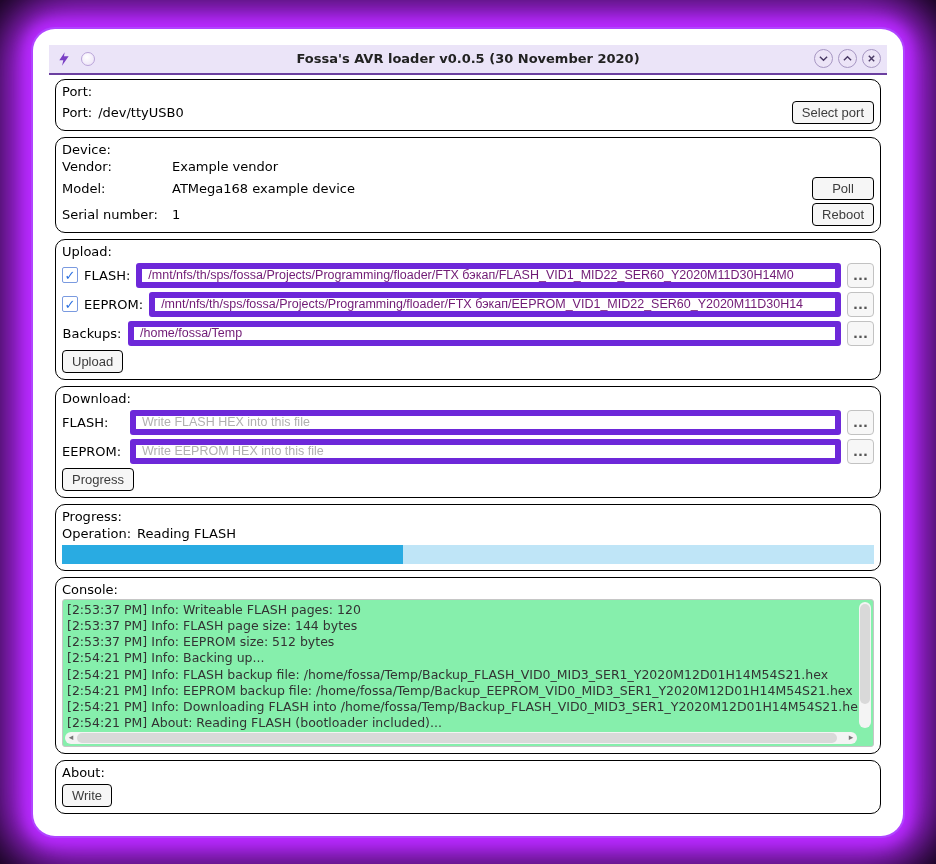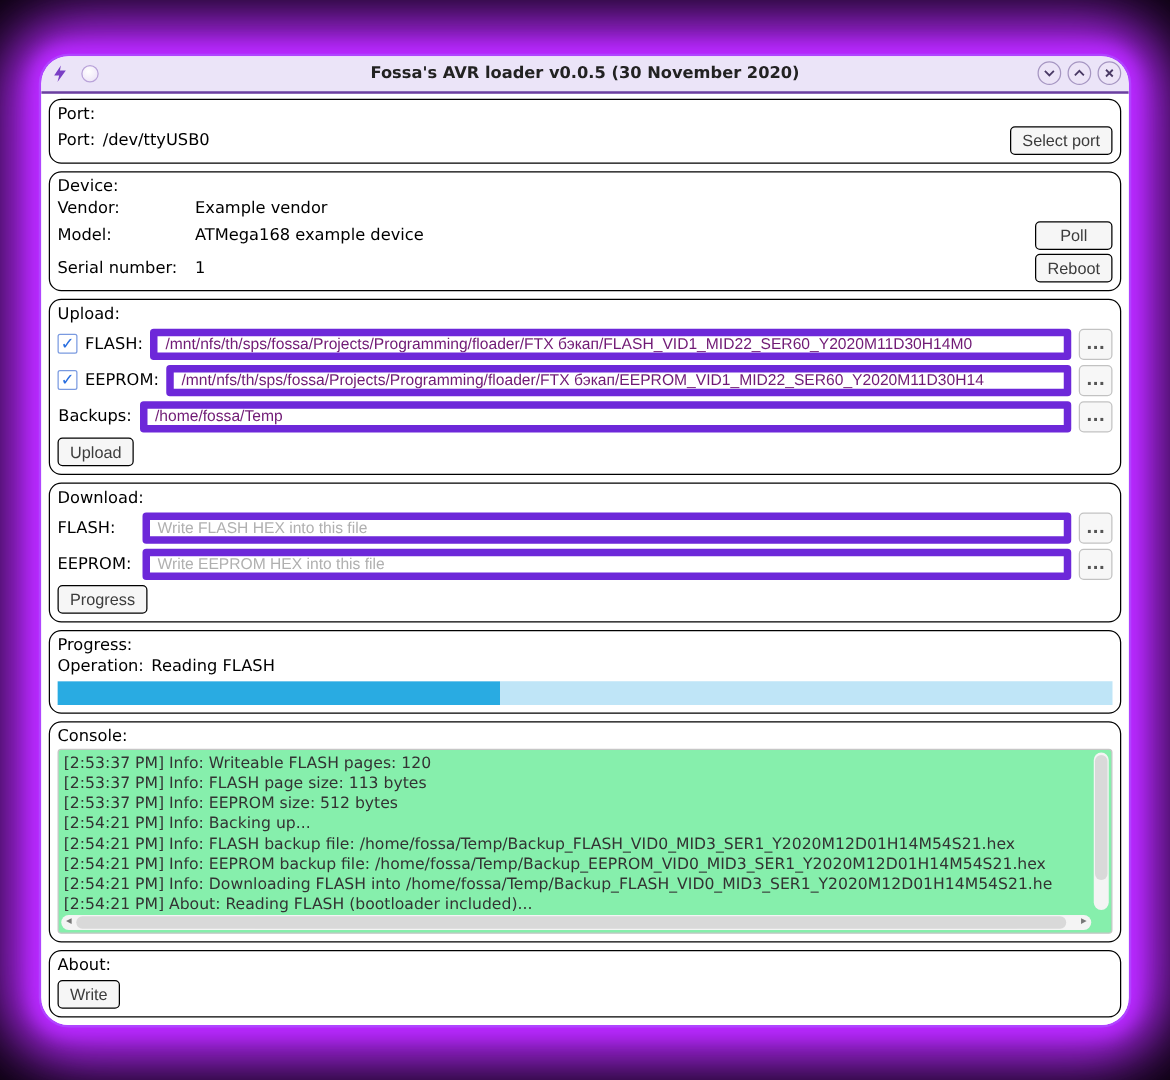--- a/index.html
+++ b/index.html
@@ -15,21 +15,21 @@
     overflow: hidden;
   }
   .outer-glow {
     background: #fff;
     border-radius: 22px;
     box-shadow:
       0 0 0 2px #b044ff,
       0 0 14px 8px #b829ff,
       0 0 40px 20px #b829ff,
       0 0 70px 36px rgba(184,41,255,0.6);
-    padding: 0;
+    padding: 16px;
     width: 870px;
     overflow: hidden;
   }
   .titlebar {
     background: #ebe4f8;
     border-bottom: 2px solid #6b3fa0;
     height: 30px;
     display: flex;
     align-items: center;
     padding: 0 6px;
@@ -317,21 +317,21 @@
       </div>
       <div class="progressbar">
         <div class="progressfill" id="progfill" style="width: 42%;"></div>
       </div>
     </div>
 
     <div class="group">
       <div class="group-title">Console:</div>
       <div class="console-box" id="consolebox">
         <div class="line">[2:53:37 PM] Info: Writeable FLASH pages: 120</div>
-          <div class="line">[2:53:37 PM] Info: FLASH page size: 113 bytes</div>
+          <div class="line">[2:53:37 PM] Info: FLASH page size: 144 bytes</div>
           <div class="line">[2:53:37 PM] Info: EEPROM size: 512 bytes</div>
           <div class="line">[2:54:21 PM] Info: Backing up...</div>
           <div class="line">[2:54:21 PM] Info: FLASH backup file: /home/fossa/Temp/Backup_FLASH_VID0_MID3_SER1_Y2020M12D01H14M54S21.hex</div>
           <div class="line">[2:54:21 PM] Info: EEPROM backup file: /home/fossa/Temp/Backup_EEPROM_VID0_MID3_SER1_Y2020M12D01H14M54S21.hex</div>
           <div class="line">[2:54:21 PM] Info: Downloading FLASH into /home/fossa/Temp/Backup_FLASH_VID0_MID3_SER1_Y2020M12D01H14M54S21.he</div>
           <div class="line">[2:54:21 PM] About: Reading FLASH (bootloader included)...</div>
           <div class="console-scroll-v">
             <div class="thumb"></div>
           </div>
         <div class="console-scroll-h">

